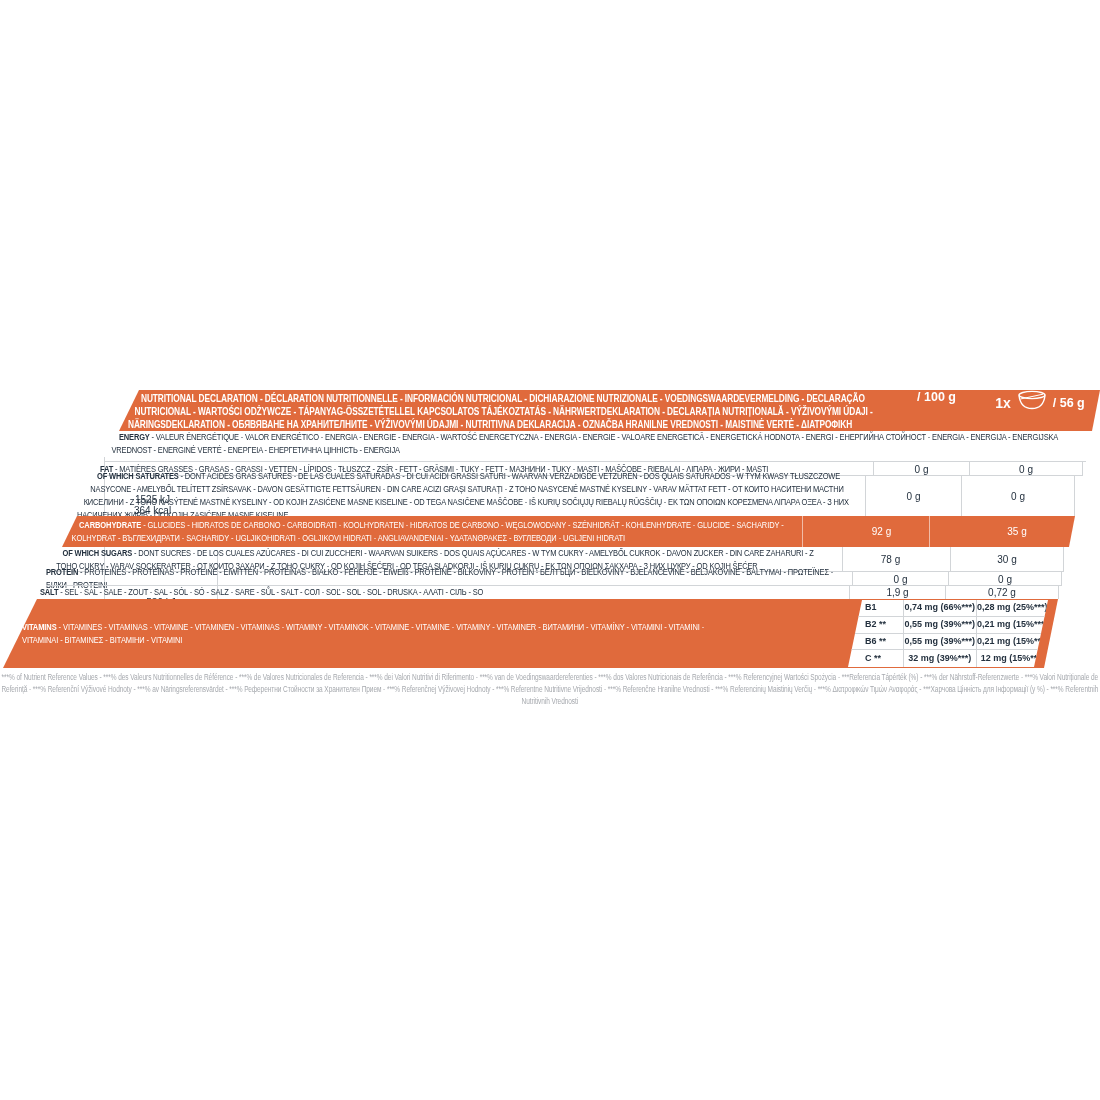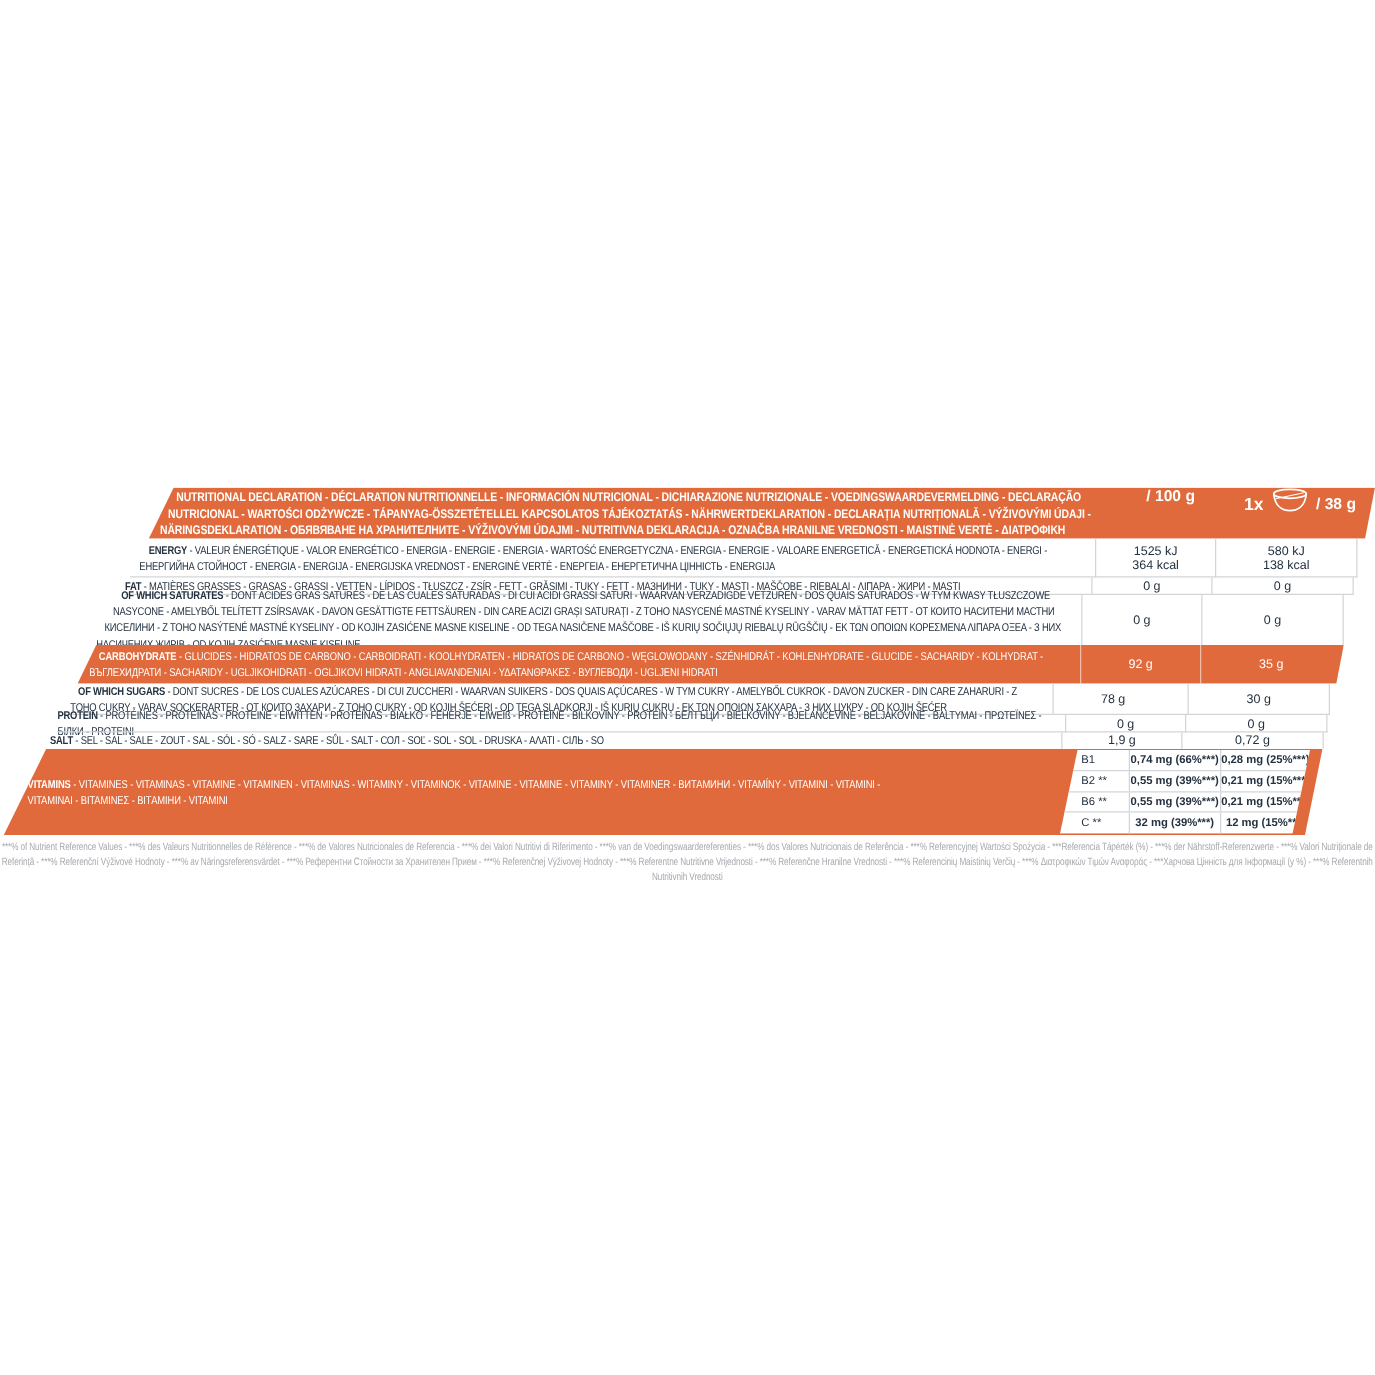--- a/index.html
+++ b/index.html
@@ -20,31 +20,31 @@
   .c2{width:112px;flex:0 0 112px;}
   .val{white-space:pre-line;text-align:center;font-weight:400;font-size:10px;line-height:11px;
        align-self:stretch;display:flex;align-items:center;justify-content:center;}
   .row .c1.val{border-left:1px solid #D2D5D8;}
   .row .c2.val{border-left:1px solid #D2D5D8;border-right:1px solid #D2D5D8;}
 
   .sep::after{content:"";position:absolute;left:var(--pl);right:var(--pr);bottom:0;height:1px;background:#D2D5D8;}
 
   .band{background:#E06A3C;color:#fff;}
   .band .fit{letter-spacing:-0.1px;}
-  .band .val{color:#fff;}
+  .band .val{color:#fff;padding-left:31px;}
   .band .c1.val{border-left:1px solid rgba(255,255,255,.55);}
   .band .c2.val{border-left:1px solid rgba(255,255,255,.55);border-right:none;}
 
   
   #row-header{top:390px;height:41px;align-items:stretch;
       clip-path:polygon(139px 0,1100px 0,1092px 100%,119px 100%);
       --pl:0px;--pr:4px;font-weight:700;font-size:10px;line-height:13px;}
   #row-header .txt{padding:2px 0 0 121px;}
   #row-header .hcell{display:flex;align-items:flex-start;justify-content:center;padding-bottom:15px;}
-  #row-energy{top:431px;height:31px;--pl:104px;--pr:14px;}
+  #row-energy{top:431px;height:31px;flex-direction:column;--pl:104px;--pr:14px;}
   #row-fat{top:462px;height:14px;--pl:100px;--pr:17px;}
   #row-saturates{top:476px;height:40px;--pl:77px;--pr:25px;}
   #row-carb{top:516px;height:31px;--pl:64px;--pr:27px;
       clip-path:polygon(77px 0,1075px 0,1069px 100%,62px 100%);}
   #row-sugars{top:547px;height:25px;gap:12px;--pl:50px;--pr:36px;}
   #row-protein{top:572px;height:14px;--pl:46px;--pr:38px;}
   #row-salt{top:586px;height:13px;--pl:40px;--pr:41px;}
   #row-vitamins{top:599px;height:69px;--pl:22px;--pr:0px;
       clip-path:polygon(37px 0,1058px 0,1044px 100%,3px 100%);}
 
@@ -53,21 +53,21 @@
   .serv .n1x{font-size:14px;line-height:14px;font-weight:700;}
   .serv .amt,.per100{font-size:12.5px;line-height:14px;font-weight:700;}
   .bowl{display:block;margin-bottom:-1px;}
 
   
   .vits{position:absolute;right:52px;top:1px;width:200px;height:67px;background:#fff;color:#24313F;
         clip-path:polygon(14px 0,200px 0,186px 100%,0 100%);
         display:grid;grid-template-rows:repeat(4,1fr);font-size:9.5px;}
   .vrow{display:flex;align-items:center;border-bottom:1px solid #D2D5D8;box-sizing:border-box;}
   .vrow:last-child{border-bottom:none;}
-  .vn{flex:0 0 38px;padding-left:17px;font-weight:400;font-size:9px;}
+  .vn{flex:0 0 38px;padding-left:17px;font-weight:700;font-size:9px;}
   .vv{flex:1 1 50%;text-align:center;font-weight:700;font-size:9px;border-left:1px solid #D2D5D8;
       align-self:stretch;display:flex;align-items:center;justify-content:center;}
 
   
   #footnote{position:absolute;top:671px;left:0;width:1100px;color:#A6A9AE;
             font-size:8.5px;line-height:12px;text-align:center;}
   #footnote .fitc{width:130%;transform:scaleX(.769);transform-origin:0 0;letter-spacing:-0.1px;}
 </style>
 </head>
 <body>
@@ -83,21 +83,21 @@
         <span class="per100">/ 100 g</span>
       </div>
       <div class="c2 hcell">
         <span class="serv">
           <span class="n1x">1x</span>
           <svg class="bowl" width="34" height="21" viewBox="0 0 34 21">
             <ellipse cx="17" cy="5" rx="13" ry="3.6" fill="none" stroke="#fff" stroke-width="1.4"></ellipse>
             <path d="M4 5.5 C5 14,10 18.5,17 18.5 C24 18.5,29 14,30 5.5" fill="none" stroke="#fff" stroke-width="1.4"></path>
             <path d="M5.5 9 L28 4.2" fill="none" stroke="#fff" stroke-width="1"></path>
           </svg>
-          <span class="amt">/ 38 g</span>
+          <span class="amt">/ 56 g</span>
         </span>
       </div>
     </div>
 
     <div class="row sep" id="row-energy">
       <div class="txt">
         <div class="fit"><span class="slope" style="width:18px;height:26px"></span><span class="lead">ENERGY</span> <span class="tr">- VALEUR ÉNERGÉTIQUE - VALOR ENERGÉTICO - ENERGIA - ENERGIE - ENERGIA - WARTOŚĆ ENERGETYCZNA - ENERGIA - ENERGIE - VALOARE ENERGETICĂ - ENERGETICKÁ HODNOTA - ENERGI - ЕНЕРГИЙНА СТОЙНОСТ - ENERGIA - ENERGIJA - ENERGIJSKA VREDNOST - ENERGINĖ VERTĖ - ΕΝΕΡΓΕΙΑ - ЕНЕРГЕТИЧНА ЦІННІСТЬ - ENERGIJA</span></div>
       </div>
       <div class="c1 val">1525 kJ
 364 kcal</div>

